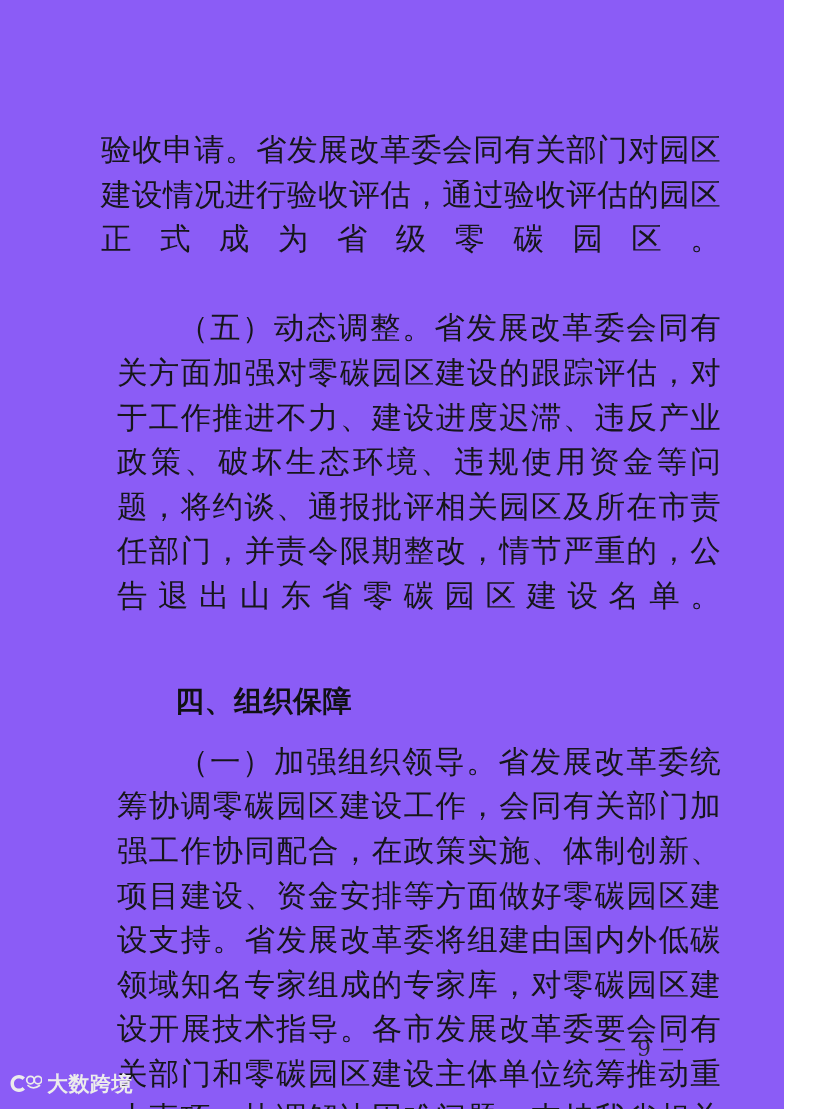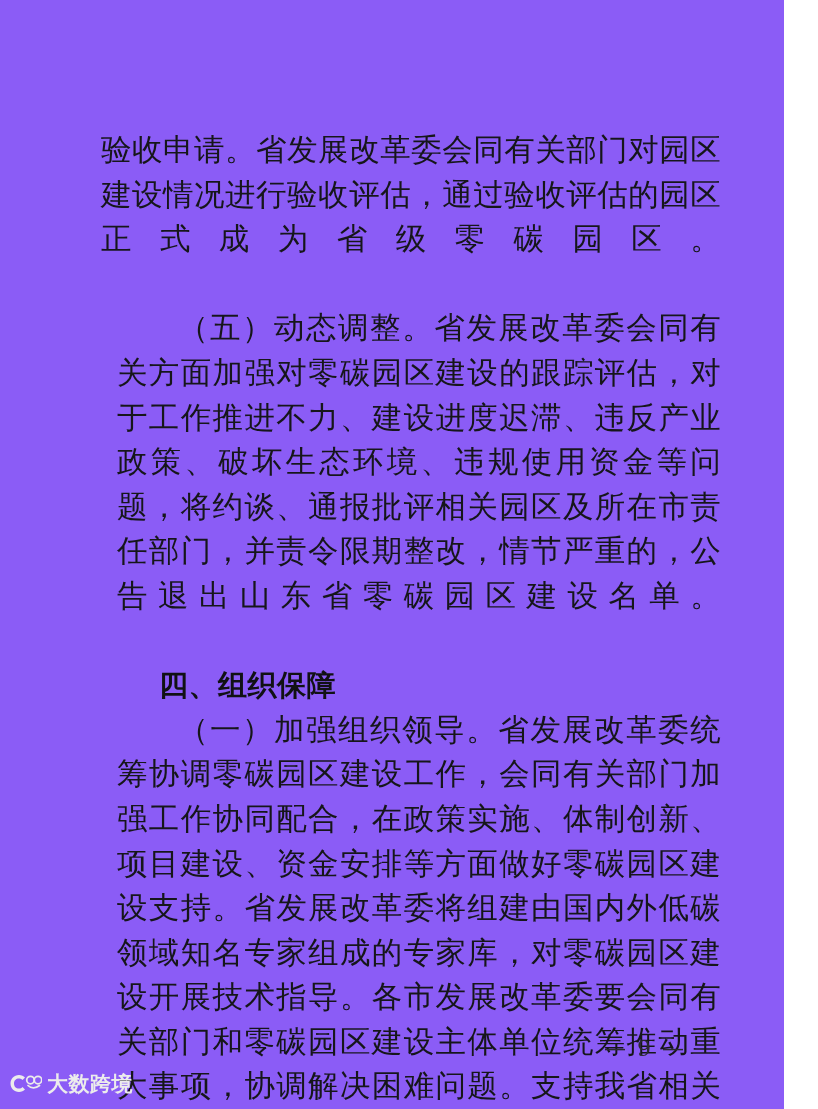--- a/index.html
+++ b/index.html
@@ -46,21 +46,21 @@
 
   
   .para::after {
     content: "";
     display: inline-block;
     width: 100%;
   }
 
   
   .heading {
-    margin: 0;
+    margin: 16px;
     font-family: "DejaVu Sans", "Liberation Sans", sans-serif;
     font-size: 29px;
     font-weight: bold;
     line-height: 44.6px;
     color: #111114;
     text-indent: 58px;
     letter-spacing: 0.5px;
   }
 
   

